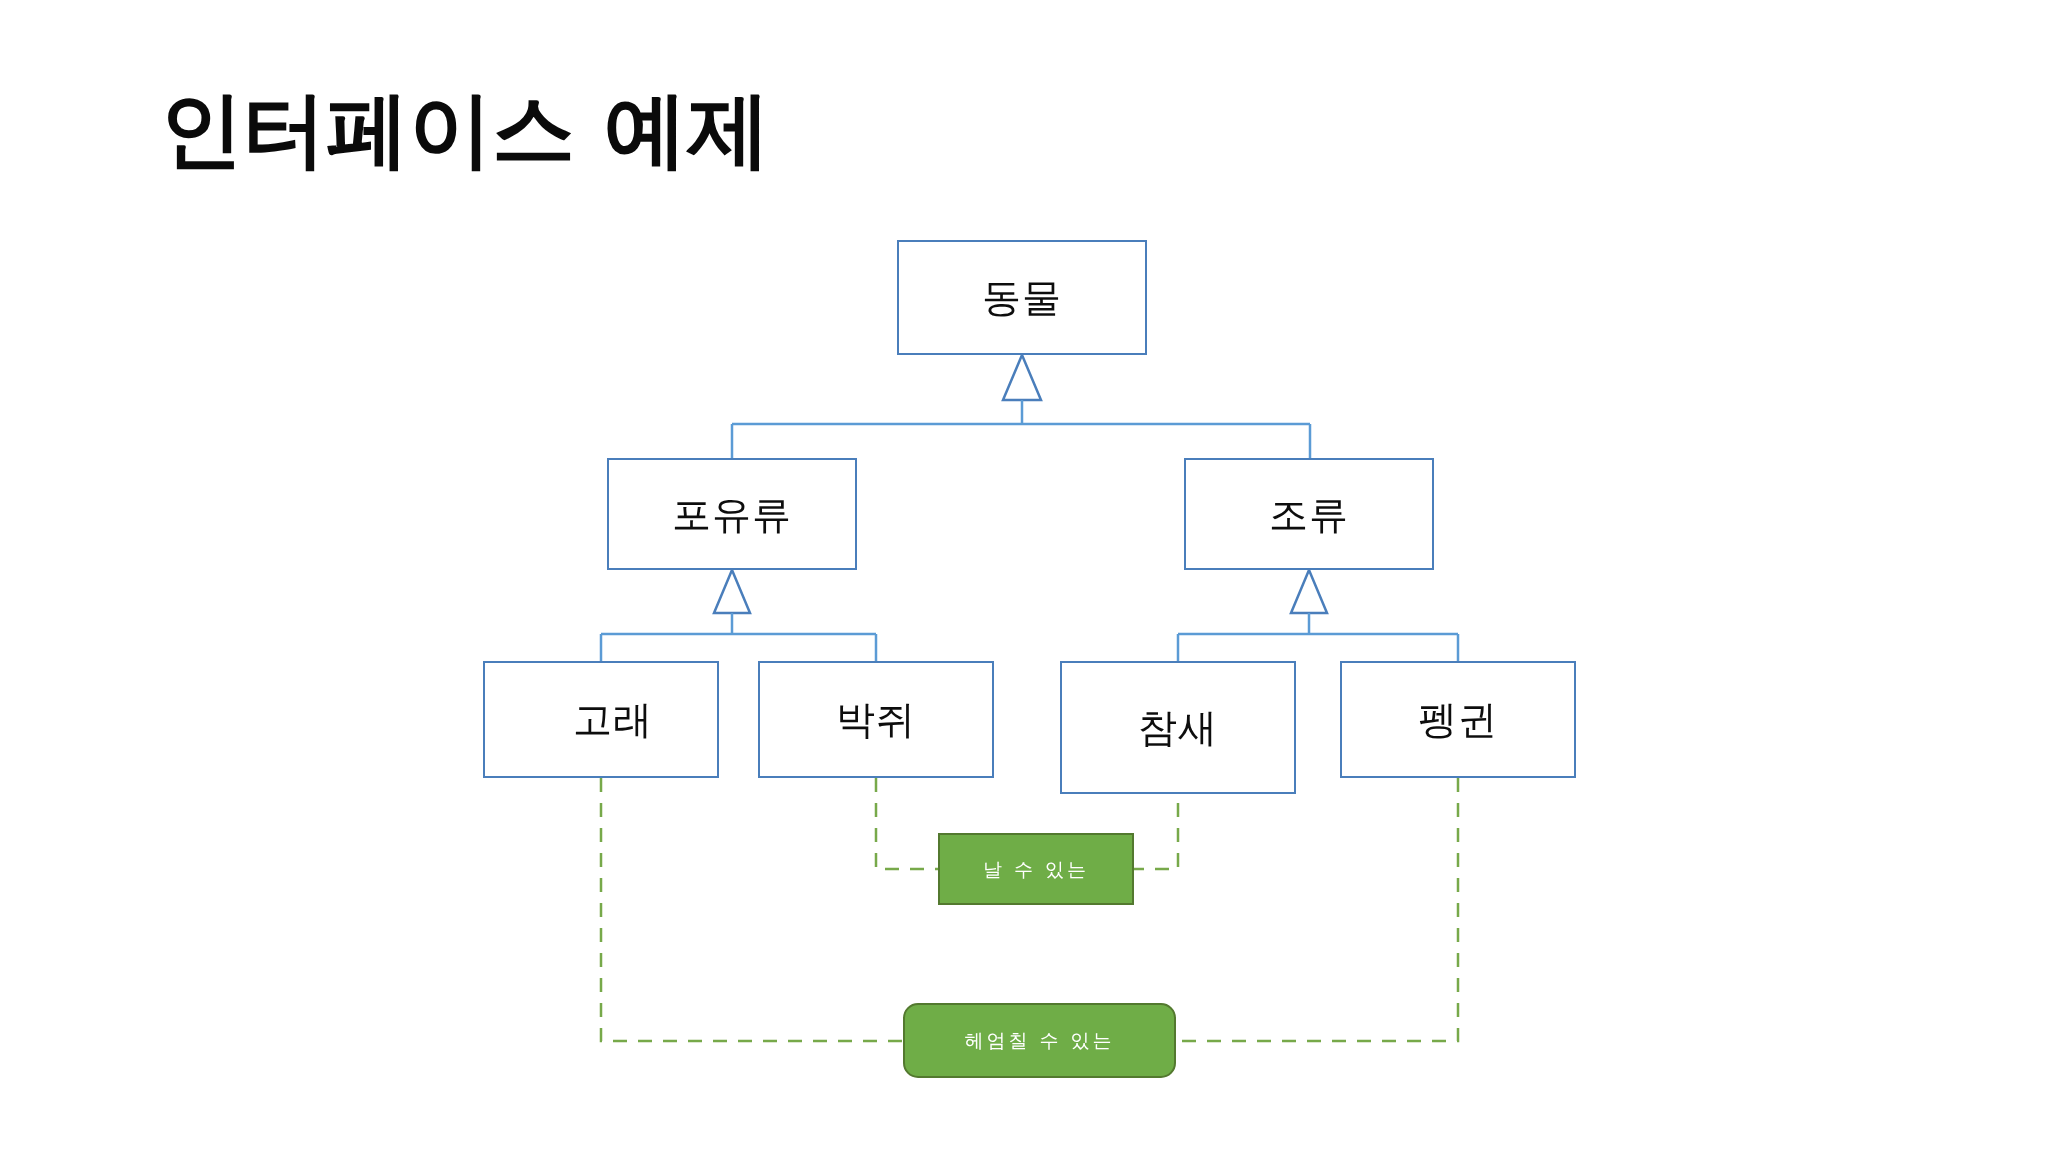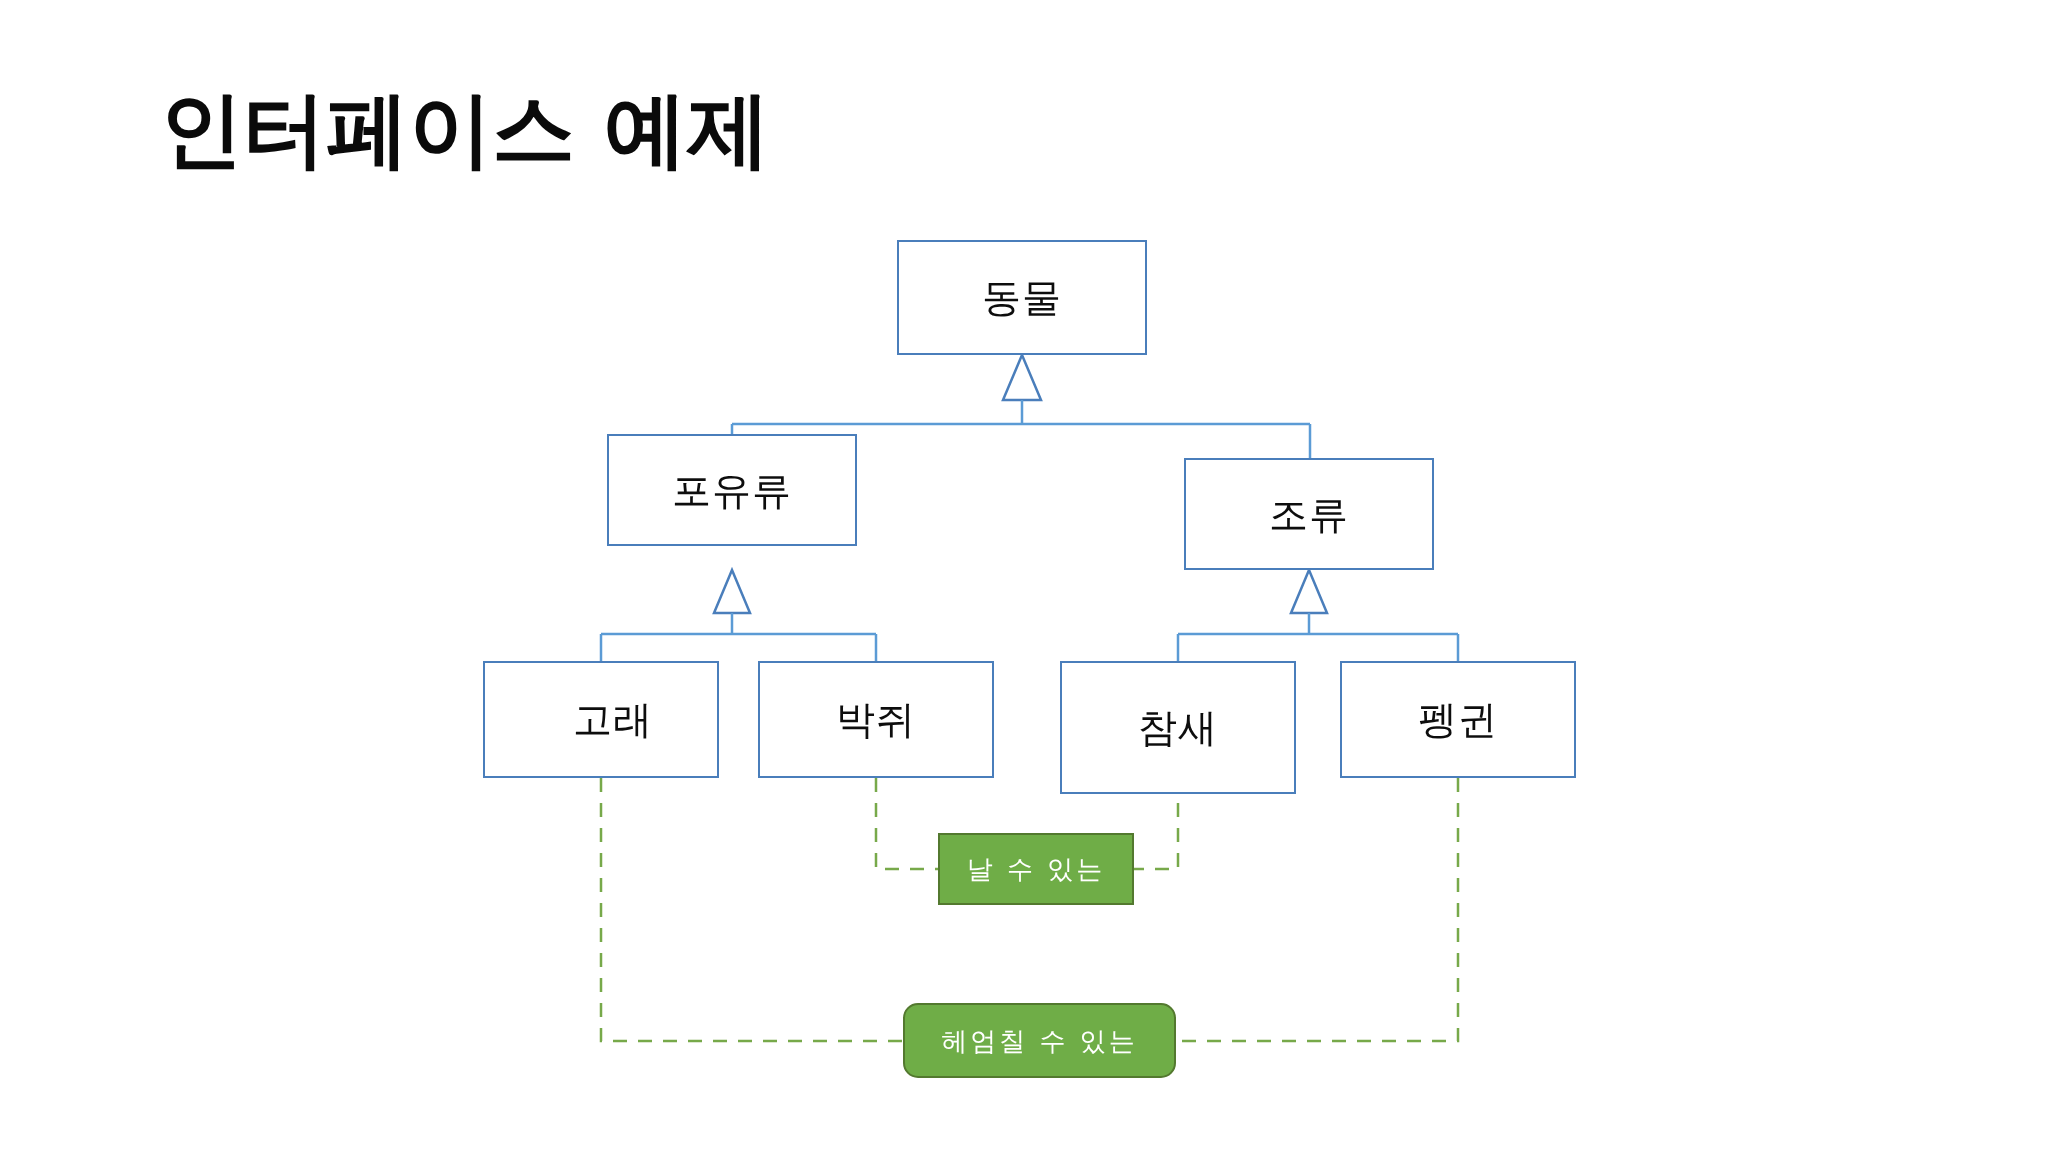--- a/index.html
+++ b/index.html
@@ -56,21 +56,21 @@
   .iface-box {
     position: absolute;
     box-sizing: border-box;
     background: #6fad47;
     border: 2px solid #53792f;
     display: flex;
     align-items: center;
     justify-content: center;
   }
   .iface-box .box-label {
-    font-size: 26px;
+    font-size: 19px;
     color: #ffffff;
     line-height: 1;
     letter-spacing: 3px;
     white-space: nowrap;
   }
 </style>
 </head>
 <body>
 
 <div id="slide">
@@ -100,21 +100,21 @@
       <path d="M601 778 L601 1041 L903 1041"></path>
        swimmable (right side) --&gt;
       <path d="M1458 778 L1458 1041 L1176 1041"></path>
     </g>
   </svg>
 
   <div class="class-box" style="left:897px; top:240px; width:250px; height:115px;">
     <span class="box-label">동물</span>
   </div>
 
-  <div class="class-box" style="left:607px; top:434px; width:250px; height:112px;">
+  <div class="class-box" style="left:607px; top:458px; width:250px; height:112px;">
     <span class="box-label">포유류</span>
   </div>
 
   <div class="class-box" style="left:1184px; top:458px; width:250px; height:112px;">
     <span class="box-label">조류</span>
   </div>
 
   <div class="class-box" style="left:483px; top:661px; width:236px; height:117px;padding-left:24px;">
     <span class="box-label">고래</span>
   </div>

